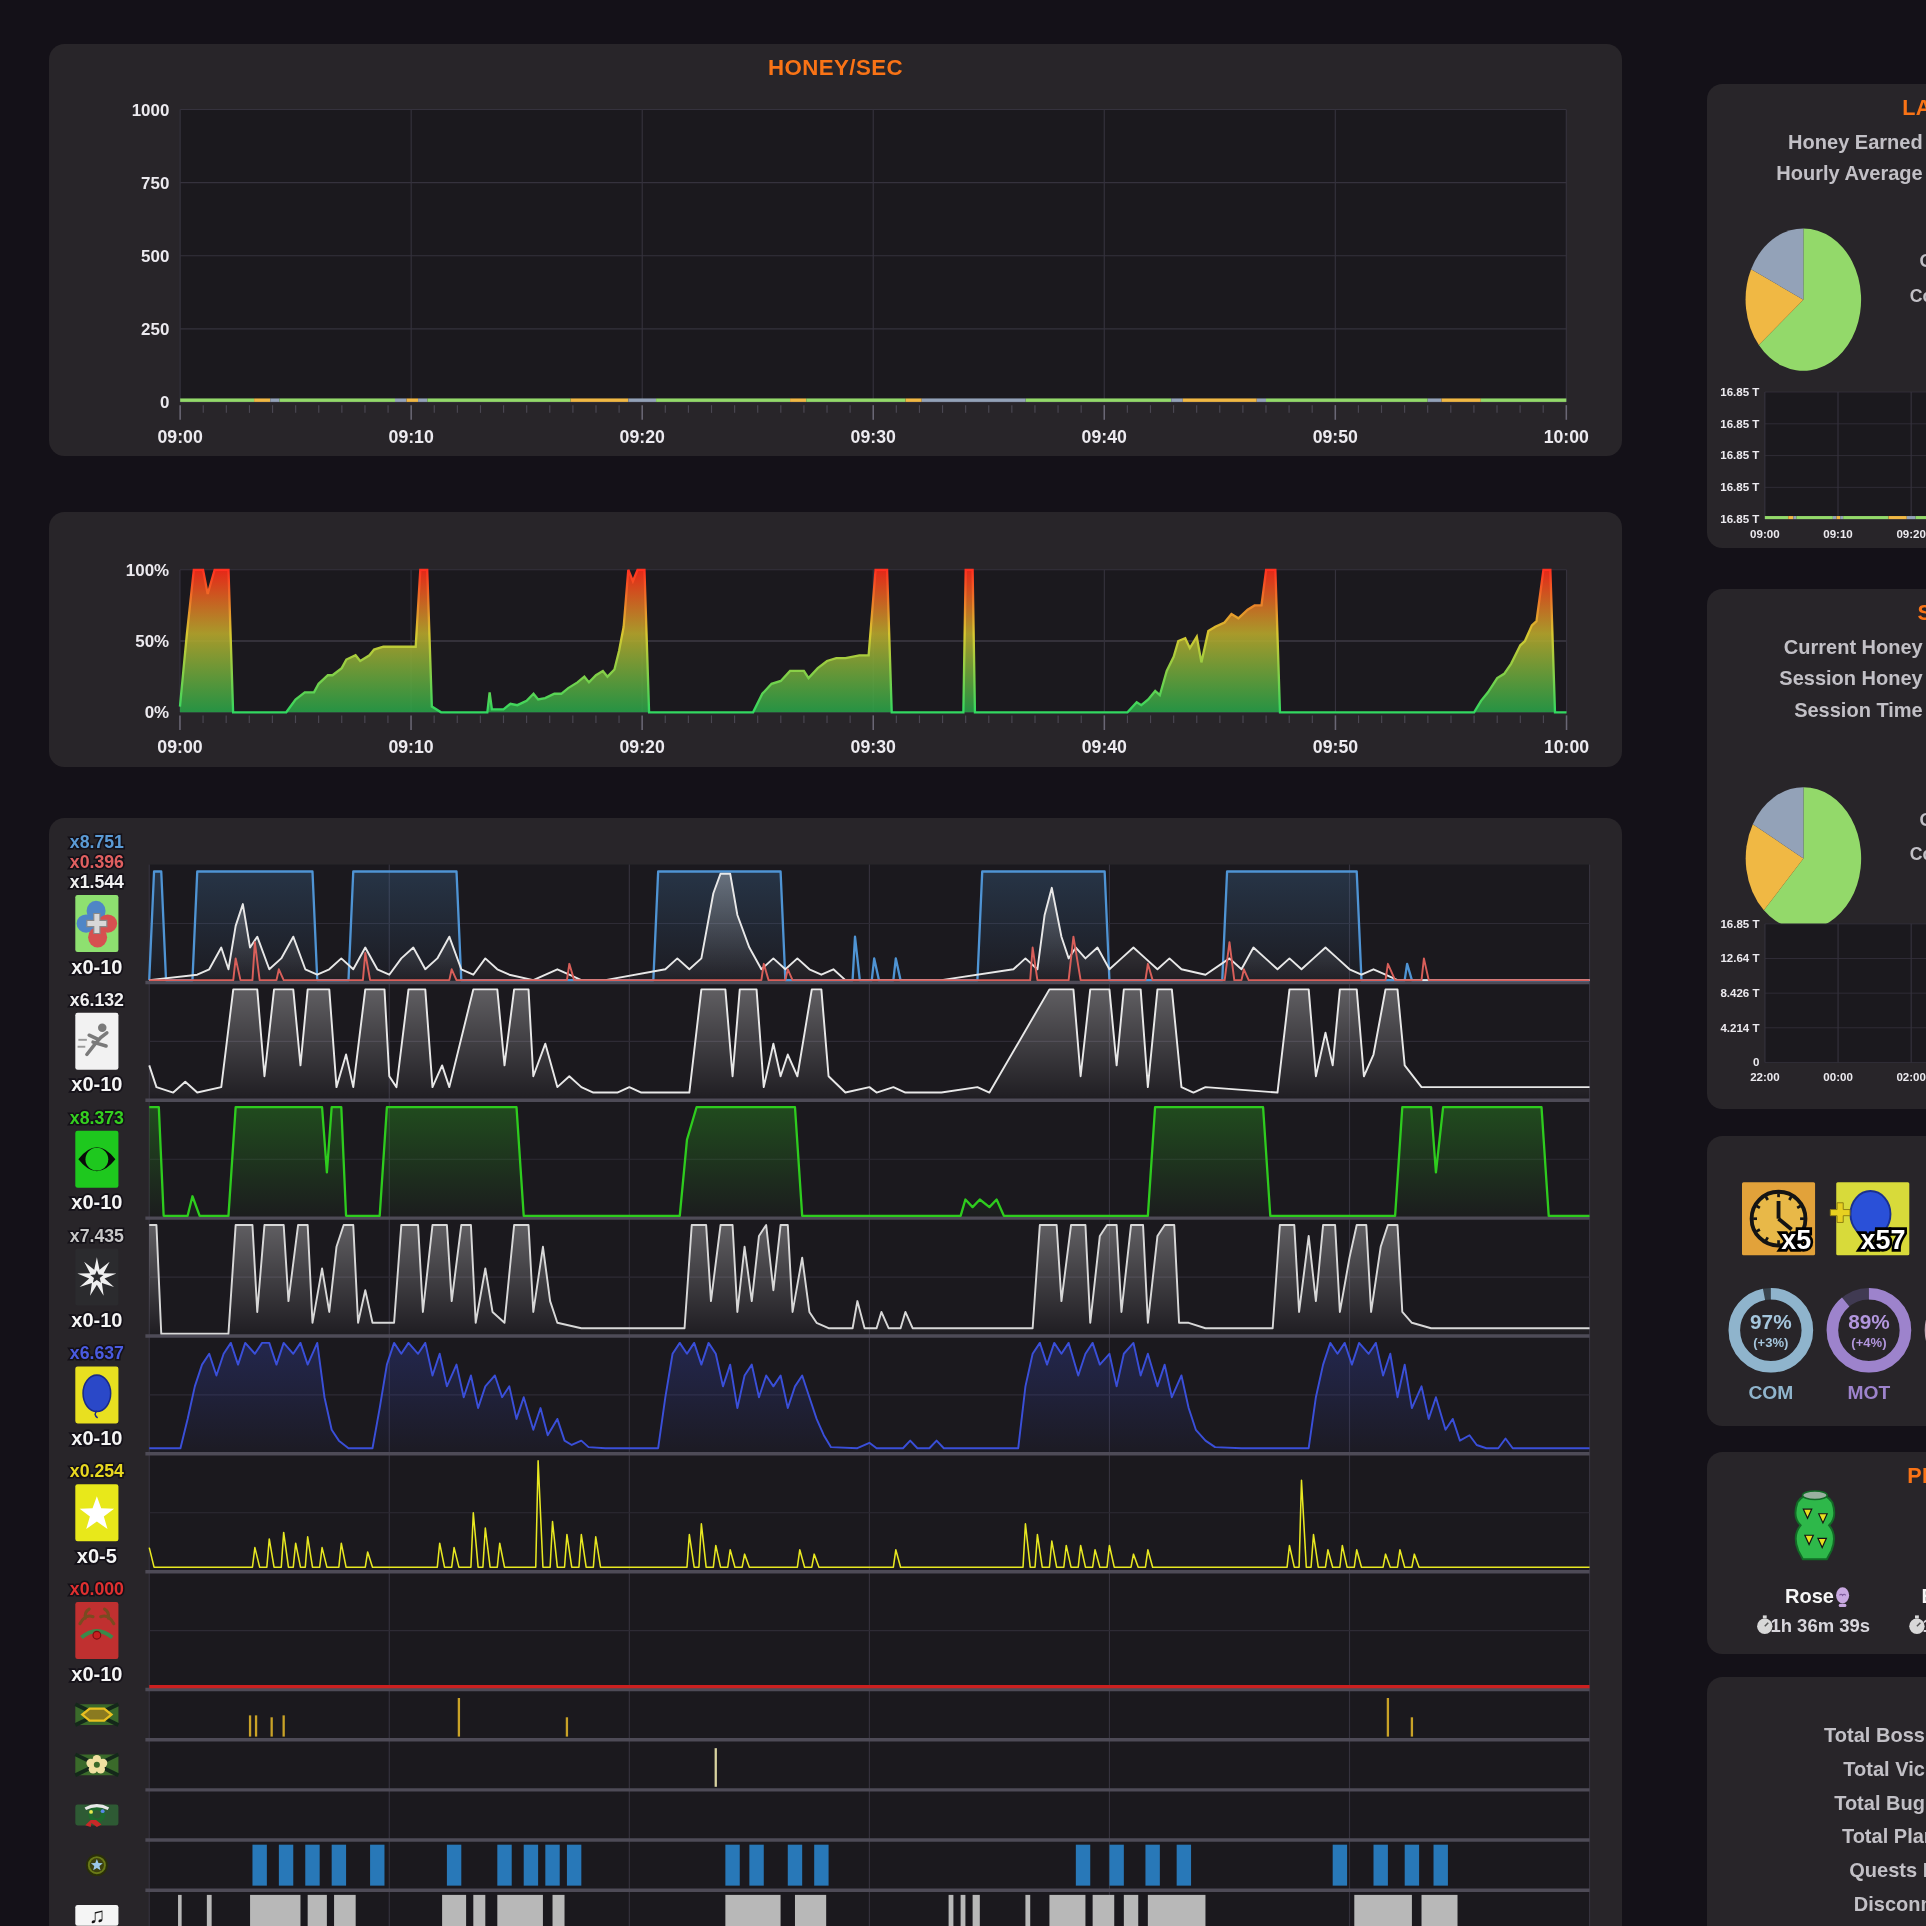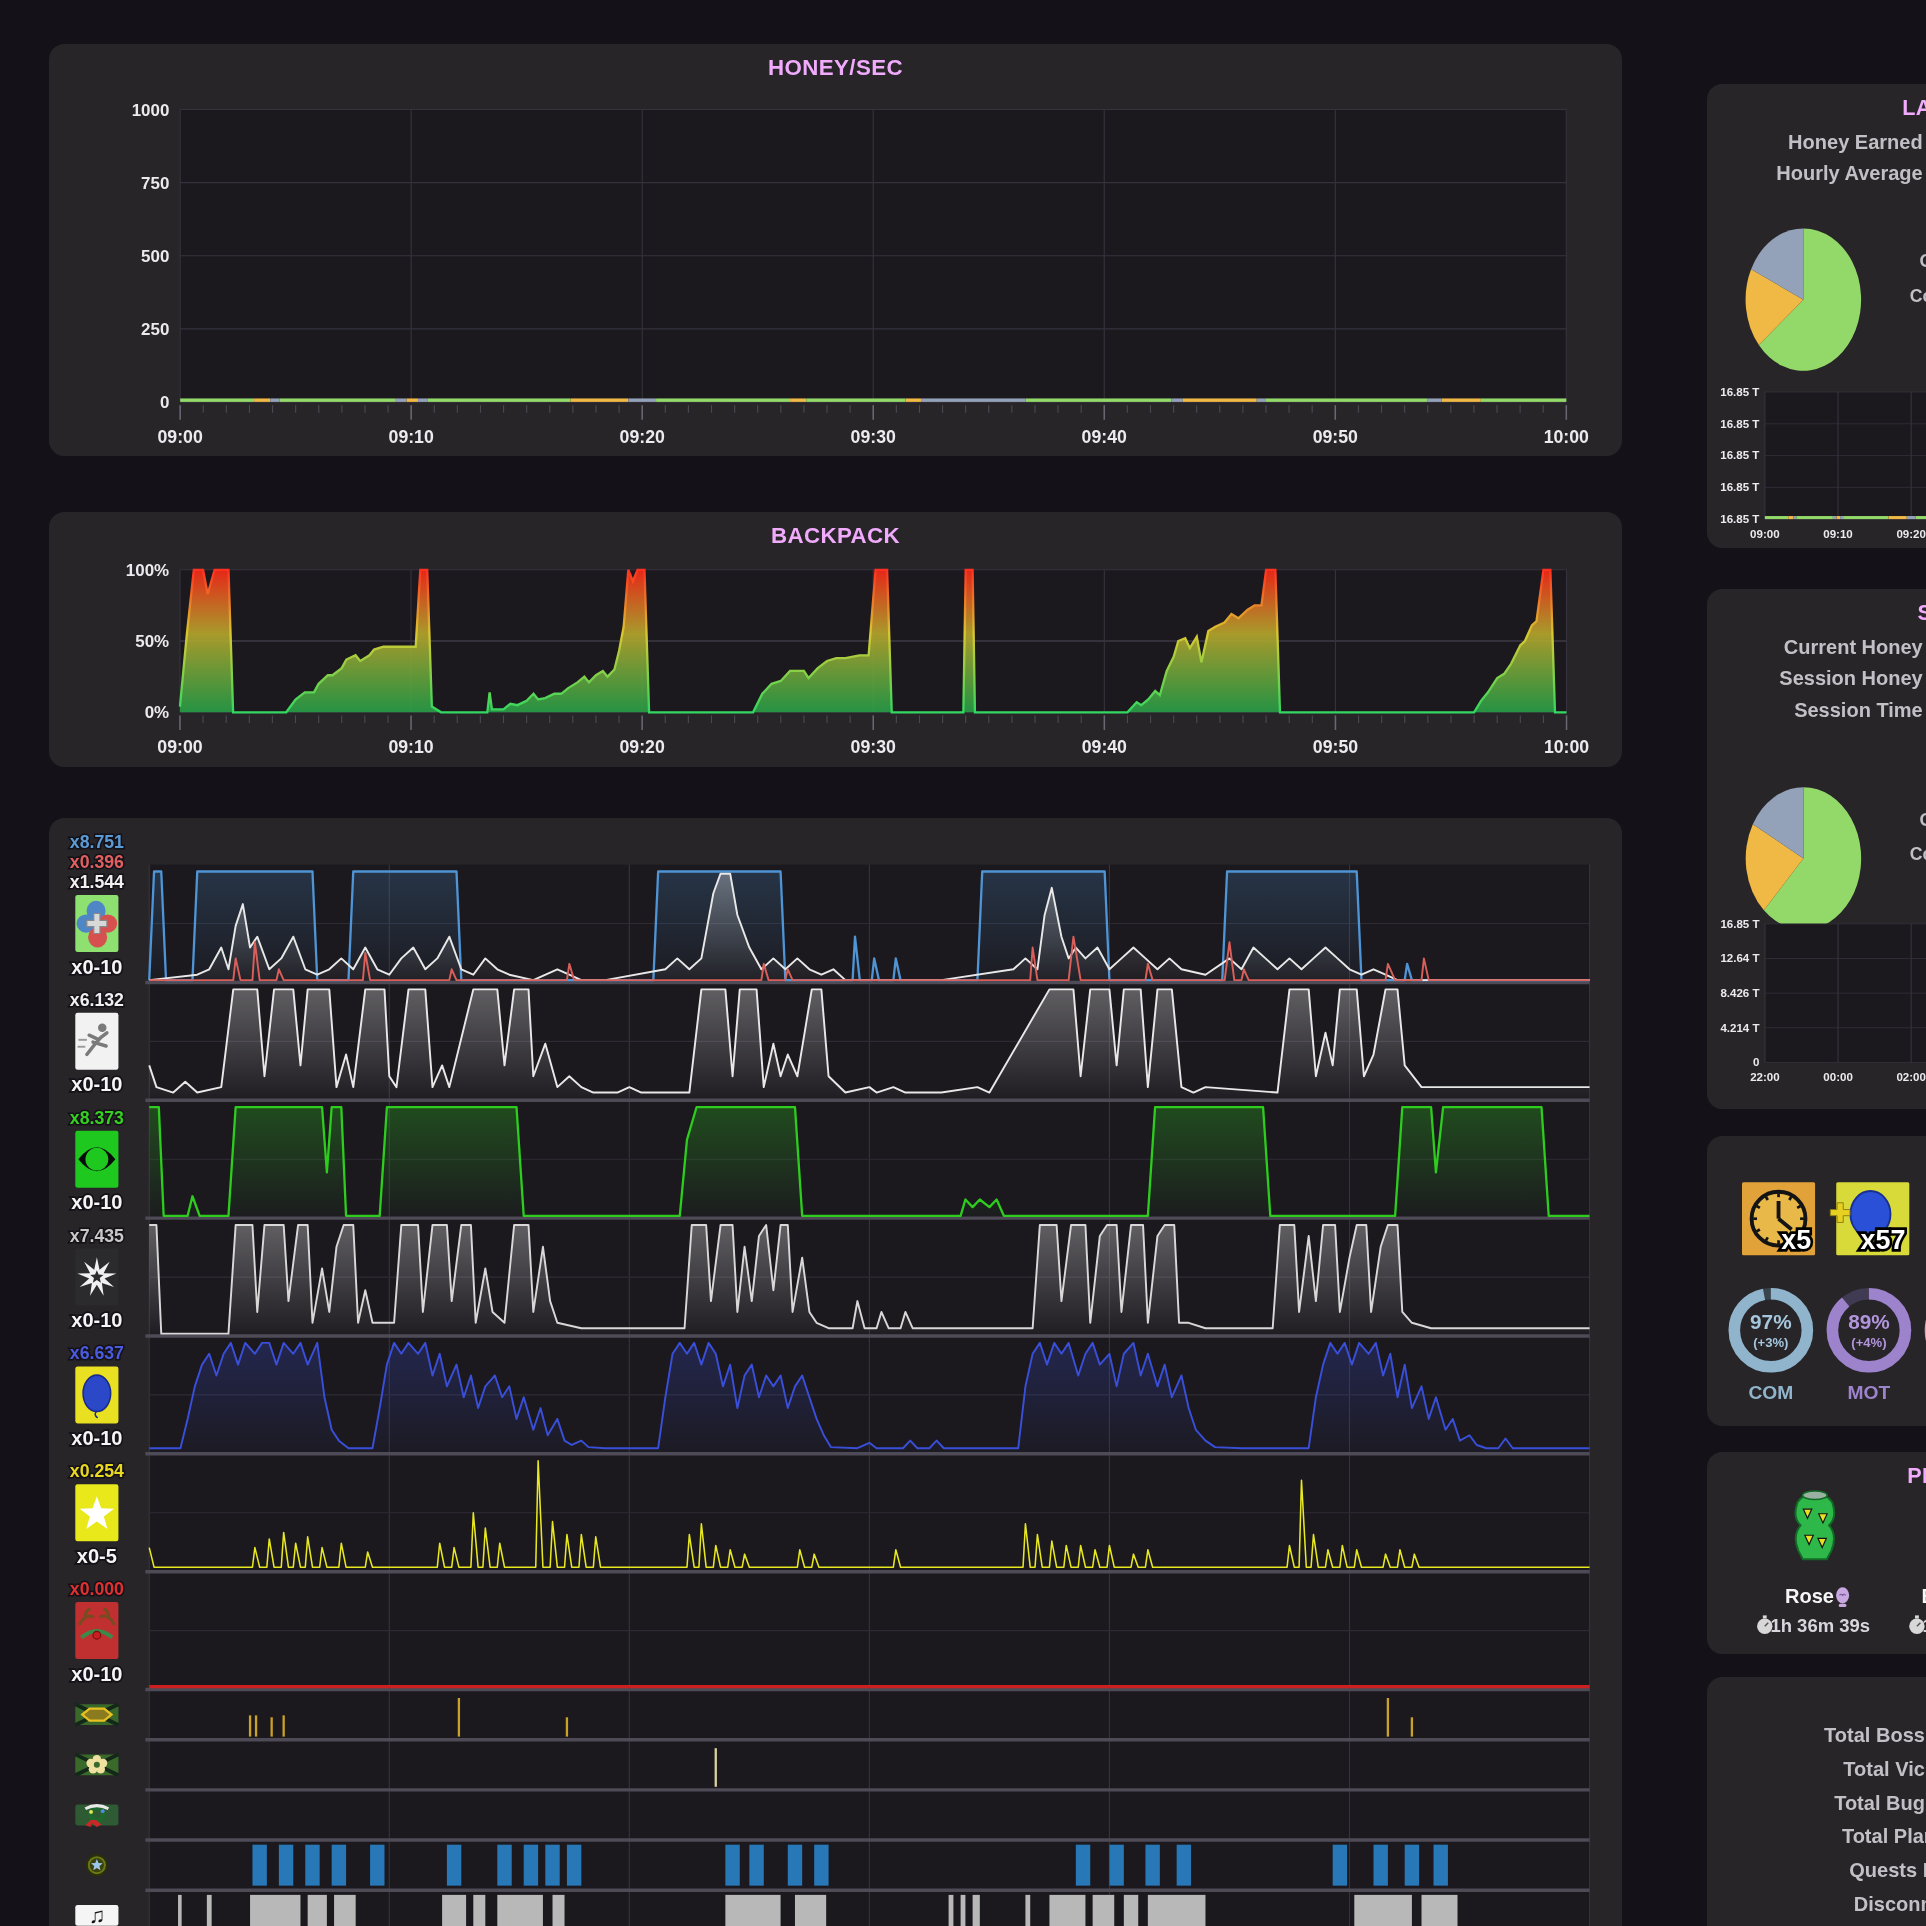--- a/index.html
+++ b/index.html
@@ -1,19 +1,19 @@
 <!DOCTYPE html>
 <html style="font-size:6.2px"><head>
 <meta charset="utf-8">
 <style>
   html,body{margin:0;padding:0;background:#141118;}
   #root{position:relative;width:2311px;height:2234px;background:#141118;overflow:hidden;
         font-family:"Liberation Sans",sans-serif;font-weight:bold;-webkit-font-smoothing:antialiased;}
   .panel{position:absolute;background:#282529;border-radius:15.4px;}
-  .ptitle{position:absolute;left:0;right:0;top:10.8px;text-align:center;color:#f0abfc;
+  .ptitle{position:absolute;left:0;right:0;top:10.8px;text-align:center;color:#f97316;
           font-size:22.3px;letter-spacing:0.4px;}
   .csvg{position:absolute;left:0;top:0;}
   svg text{font-family:"Liberation Sans",sans-serif;font-weight:bold;}
 </style>
 </head>
 <body>
 
 <div id="root">
 
   <section class="panel" style="left:49px;top:44px;width:1573px;height:412px;">
@@ -125,21 +125,20 @@
         <text x="940" y="1035" font-size="46" fill="#eceaef" text-anchor="middle">09:10</text>
         <text x="1540" y="1035" font-size="46" fill="#eceaef" text-anchor="middle">09:20</text>
         <text x="2140" y="1035" font-size="46" fill="#eceaef" text-anchor="middle">09:30</text>
         <text x="2740" y="1035" font-size="46" fill="#eceaef" text-anchor="middle">09:40</text>
         <text x="3340" y="1035" font-size="46" fill="#eceaef" text-anchor="middle">09:50</text>
         <text x="3940" y="1035" font-size="46" fill="#eceaef" text-anchor="middle">10:00</text>
       </svg>
   </section>
 
   <section class="panel" style="left:49px;top:512px;width:1573px;height:255px;">
-    <div class="ptitle">BACKPACK</div>
     <svg class="csvg" id="backpack-chart" width="1573" height="255" viewBox="0 0 4084 662">
         <defs>
           <linearGradient id="bpFill" x1="0" y1="0" x2="0" y2="1">
             <stop offset="0%" stop-color="#f02818" stop-opacity="0.95"></stop>
             <stop offset="45%" stop-color="#b8a82c" stop-opacity="0.9"></stop>
             <stop offset="100%" stop-color="#28a84a" stop-opacity="0.85"></stop>
           </linearGradient>
           <linearGradient id="bpLine" x1="0" y1="0" x2="0" y2="1">
             <stop offset="0%" stop-color="#ff3020" stop-opacity="1"></stop>
             <stop offset="45%" stop-color="#d8c830" stop-opacity="1"></stop>

